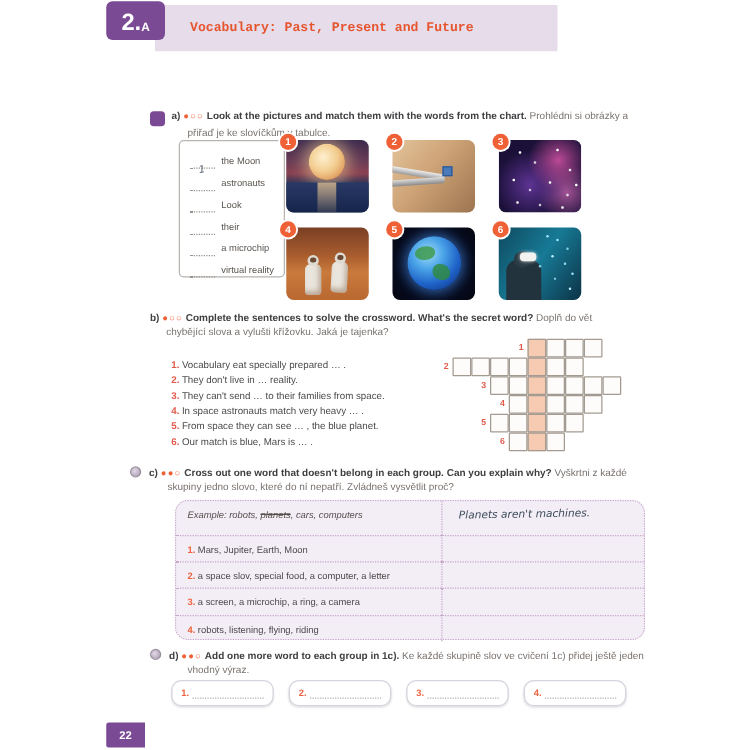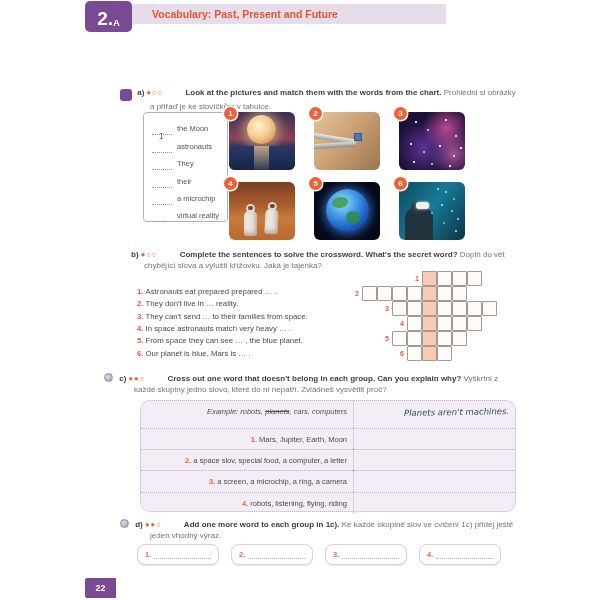--- a/index.html
+++ b/index.html
@@ -6,32 +6,32 @@
   html,body { width:600px; height:600px; }
   body { font-family:"Liberation Sans",sans-serif; background:#fff; }
   .page { position:relative; width:600px; height:600px; background:#fff; overflow:hidden; }
 
   
   .hdr-box { position:absolute; left:85px; top:1px; width:47px; height:31px;
     background:#7b4a94; border-radius:5px; color:#fff; display:flex;
     align-items:flex-end; justify-content:center; padding-bottom:4px; z-index:2; }
   .hdr-box .big { font-size:19px; font-weight:bold; line-height:1; }
   .hdr-box .sub { font-size:9.5px; font-weight:bold; line-height:1; margin-bottom:1px; }
-  .hdr-strip { position:absolute; left:124px; top:4px; width:322px; height:20px;
-    background:#e6dcea; display:flex; align-items:center; padding-left:28px; }
+  .hdr-strip { position:absolute; left:124px; top:4px; width:322px; height:37px;
+    background:#e6dcea; display:flex; align-items:center; padding-left:28px;font-family:Liberation Mono, monospace; }
   .hdr-strip span { color:#e6552e; font-weight:bold; font-size:10.5px; }
 
   
   .title-row { position:absolute; left:122px; top:53px; display:flex; align-items:baseline; gap:9px; }
   .unit { color:#7b4a9e; font-size:25px; font-weight:bold; letter-spacing:-0.5px; }
   .subject { color:#f05a28; font-size:12px; font-weight:bold; }
 
   
   .instr { position:absolute; font-size:8px; line-height:11px; color:#3f3f42; }
-  .instr .en { font-weight:bold; color:#3f3f42;margin-left:20px; }
+  .instr .en { font-weight:bold; color:#3f3f42; }
   .instr .cz { font-weight:normal; color:#7a736f; }
   .ex-label { font-weight:bold; color:#3f3f42; }
   .dots { color:#f06036; font-size:7.5px; letter-spacing:1px; }
   .badge1 { display:inline-block; width:12px; height:12px; background:#7b4a94; color:#fff;
     font-size:8px; font-weight:bold; text-align:center; line-height:12px; border-radius:3px;
     margin-right:3px; vertical-align:-2px; }
   .write-icon { display:inline-block; width:9px; height:9px; border-radius:50%;
     border:1px solid #9b8fa0; background:radial-gradient(circle at 40% 40%,#e3d9e6,#a397aa);
     margin-right:4px; vertical-align:-1px; }
 
@@ -117,21 +117,21 @@
   #crossword { position:absolute; left:362px; top:271px; width:140px; height:92px; }
   .cw-strip { position:absolute; top:0; background:#f6cbb1; }
   .cw-cell { position:absolute; border:0.5px solid #a39b92; background:#fdfcfa; border-radius:1px; }
   .cw-cell.hl { background:transparent; }
   .cw-num { position:absolute; font-size:7px; font-weight:bold; color:#e2594a; width:7px;
     text-align:right; }
 
   
   .gtable { position:absolute; left:140px; top:400px; width:376px; height:112px;
     background:#f3edf6; border:1.5px dotted #c9a8ce; border-radius:10px;
-    display:grid; grid-template-columns:212px 1fr; grid-template-rows:27px 21.2px 21.2px 21.2px 21.2px;text-align:right; }
+    display:grid; grid-template-columns:212px 1fr; grid-template-rows:27px 21.2px 21.2px 21.2px 21.2px; }
   .gcell { font-size:7.5px; color:#4a4a4a; padding:6px 6px 0 9px; border-top:1px dotted #c9a8ce; }
   .gcell.first { border-top:none; }
   .gcell.right { border-left:1px dotted #c9a8ce; }
   .gcell .n { color:#ef6340; font-weight:bold; margin-right:2px; }
   .gcell .ex { font-style:italic; color:#55504c; }
   .gcell .strike { text-decoration:line-through; }
   .answer-hand { font-family:cursive,"DejaVu Sans",sans-serif; font-style:italic; font-size:8.5px;
     color:#3a4a57; display:inline-block; transform:rotate(-1deg); padding-left:4px; }
 
   
@@ -175,21 +175,21 @@
     <div class="chart-row">
       <span class="blank"><span class="hand">1</span></span>
       <span class="word">the Moon</span>
     </div>
     <div class="chart-row">
       <span class="blank"></span>
       <span class="word">astronauts</span>
     </div>
     <div class="chart-row">
       <span class="blank"></span>
-      <span class="word">They</span>
+      <span class="word">Look</span>
     </div>
     <div class="chart-row">
       <span class="blank"></span>
       <span class="word">their</span>
     </div>
     <div class="chart-row">
       <span class="blank"></span>
       <span class="word">a microchip</span>
     </div>
     <div class="chart-row">
@@ -232,34 +232,34 @@
   <div class="pic-badge" style="left:309px; top:177px;">5</div>
 
   <div class="pic bg-vr" style="left:399px; top:182px;">
     <i class="vr-person"></i>
     <i class="vr-head"></i>
     <i class="vr-set"></i>
     <i class="vr-dots"></i>
   </div>
   <div class="pic-badge" style="left:394px; top:177px;">6</div>
 
-  <div class="instr" style="left:131px; top:249px; width:375px; padding-left:13px; text-indent:-13px;">
+  <div class="instr" style="left:120px; top:249px; width:375px; padding-left:13px; text-indent:-13px;">
     <span class="ex-label">b)</span>
     <span class="dots">●○○</span>
     <span class="en">Complete the sentences to solve the crossword. What's the secret word?</span>
     <span class="cz">Doplň do vět chybějící slova a vylušti křížovku. Jaká je tajenka?</span>
   </div>
 
   <div class="sentences">
-    <div class="sent"><span class="n">1.</span><span>Astronauts eat prepared prepared … .</span></div>
+    <div class="sent"><span class="n">1.</span><span>Vocabulary eat specially prepared … .</span></div>
     <div class="sent"><span class="n">2.</span><span>They don't live in … reality.</span></div>
     <div class="sent"><span class="n">3.</span><span>They can't send … to their families from space.</span></div>
     <div class="sent"><span class="n">4.</span><span>In space astronauts match very heavy … .</span></div>
     <div class="sent"><span class="n">5.</span><span>From space they can see … , the blue planet.</span></div>
-    <div class="sent"><span class="n">6.</span><span>Our planet is blue, Mars is … .</span></div>
+    <div class="sent"><span class="n">6.</span><span>Our match is blue, Mars is … .</span></div>
   </div>
 
   <div id="crossword">
       <div class="cw-strip" style="left: 60px; width: 15px; height: 90px;"></div>
       <span class="cw-num" style="left: 50px; top: 4px;">1</span>
       <div class="cw-cell hl" style="left: 60px; top: 0px; width: 15px; height: 15px;"></div>
       <div class="cw-cell" style="left: 75px; top: 0px; width: 15px; height: 15px;"></div>
       <div class="cw-cell" style="left: 90px; top: 0px; width: 15px; height: 15px;"></div>
       <div class="cw-cell" style="left: 105px; top: 0px; width: 15px; height: 15px;"></div>
       <span class="cw-num" style="left: -10px; top: 19px;">2</span>

